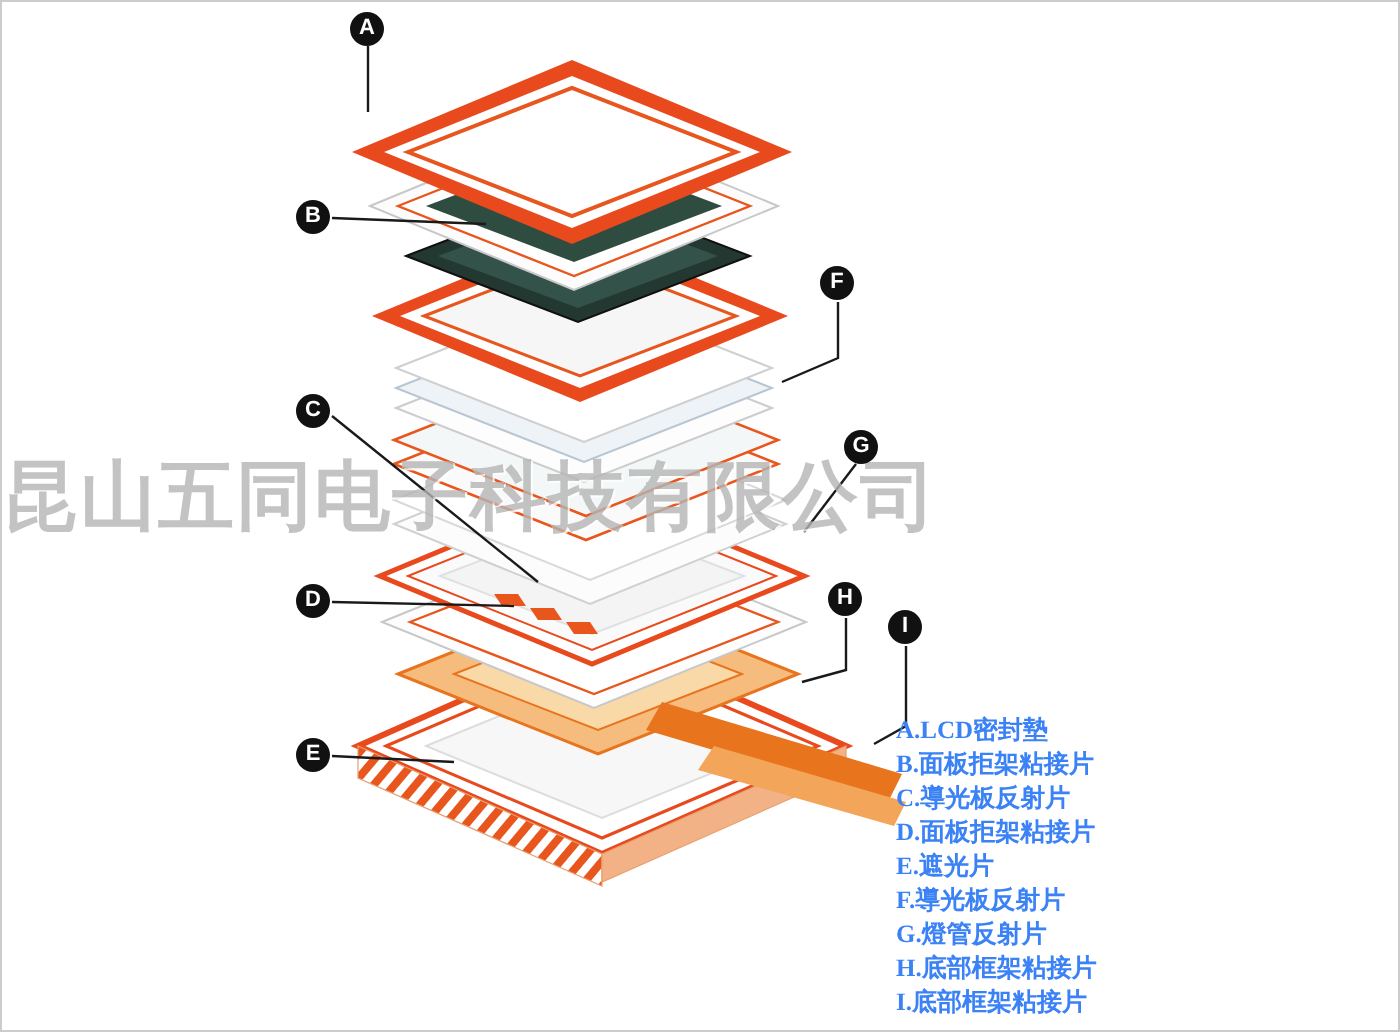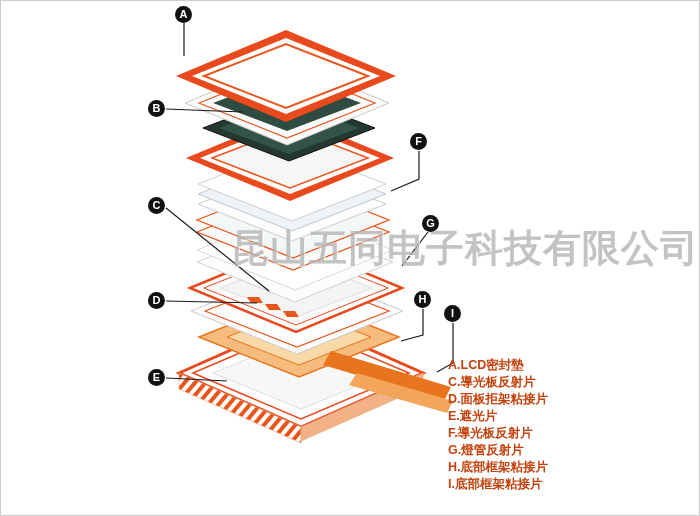--- a/index.html
+++ b/index.html
@@ -3,34 +3,34 @@
 <meta charset="utf-8">
 <style>
   html,body{margin:0;padding:0;background:#fff;}
   .canvas{
     position:relative;width:700px;height:516px;background:#ffffff;
     border:1px solid #cccccc;box-sizing:border-box;overflow:hidden;
     font-family:"Liberation Sans","DejaVu Sans",sans-serif;
   }
   .diagram-svg{position:absolute;left:0;top:0;}
   .watermark{
-    position:absolute;left:0;top:222px;width:100%;text-align:right;
+    position:absolute;left:0;top:222px;width:100%;text-align:left;
     font-size:38px;letter-spacing:1px;color:#b5b5b5;opacity:.8;
     text-shadow:1px 1px 0 #ffffff;font-weight:bold;pointer-events:none;
     font-family:"DejaVu Sans","Liberation Sans",sans-serif;white-space:nowrap;
   }
   .callout{
     position:absolute;width:17px;height:17px;border-radius:50%;
     background:#111;color:#fff;font-size:11px;font-weight:bold;
     display:flex;align-items:center;justify-content:center;line-height:1;
   }
   .legend{
-    position:absolute;left:447px;top:356px;color:#c2410c;
+    position:absolute;left:447px;top:356px;color:#3b82f6;
     font-size:12.5px;line-height:17px;font-weight:bold;
-    font-family:Liberation Sans, sans-serif;white-space:nowrap;
+    font-family:Liberation Serif, serif;white-space:nowrap;
   }
 </style>
 </head>
 <body>
 
 <div class="canvas">
 
   <svg class="diagram-svg" width="700" height="516" viewBox="0 0 700 516">
     <defs>
       <pattern id="hatch" width="8" height="8" patternUnits="userSpaceOnUse" patternTransform="rotate(40)">
@@ -127,20 +127,21 @@
   <div class="callout" style="left:147px;top:196px">C</div>
   <div class="callout" style="left:147px;top:291px">D</div>
   <div class="callout" style="left:147px;top:368px">E</div>
   <div class="callout" style="left:409px;top:132px">F</div>
   <div class="callout" style="left:421px;top:214px">G</div>
   <div class="callout" style="left:413px;top:290px">H</div>
   <div class="callout" style="left:443px;top:304px">I</div>
 
   <div class="legend">
     <div>A.LCD密封墊</div>
+    <div>B.面板拒架粘接片</div>
     <div>C.導光板反射片</div>
     <div>D.面板拒架粘接片</div>
     <div>E.遮光片</div>
     <div>F.導光板反射片</div>
     <div>G.燈管反射片</div>
     <div>H.底部框架粘接片</div>
     <div>I.底部框架粘接片</div>
   </div>
 
 </div>

